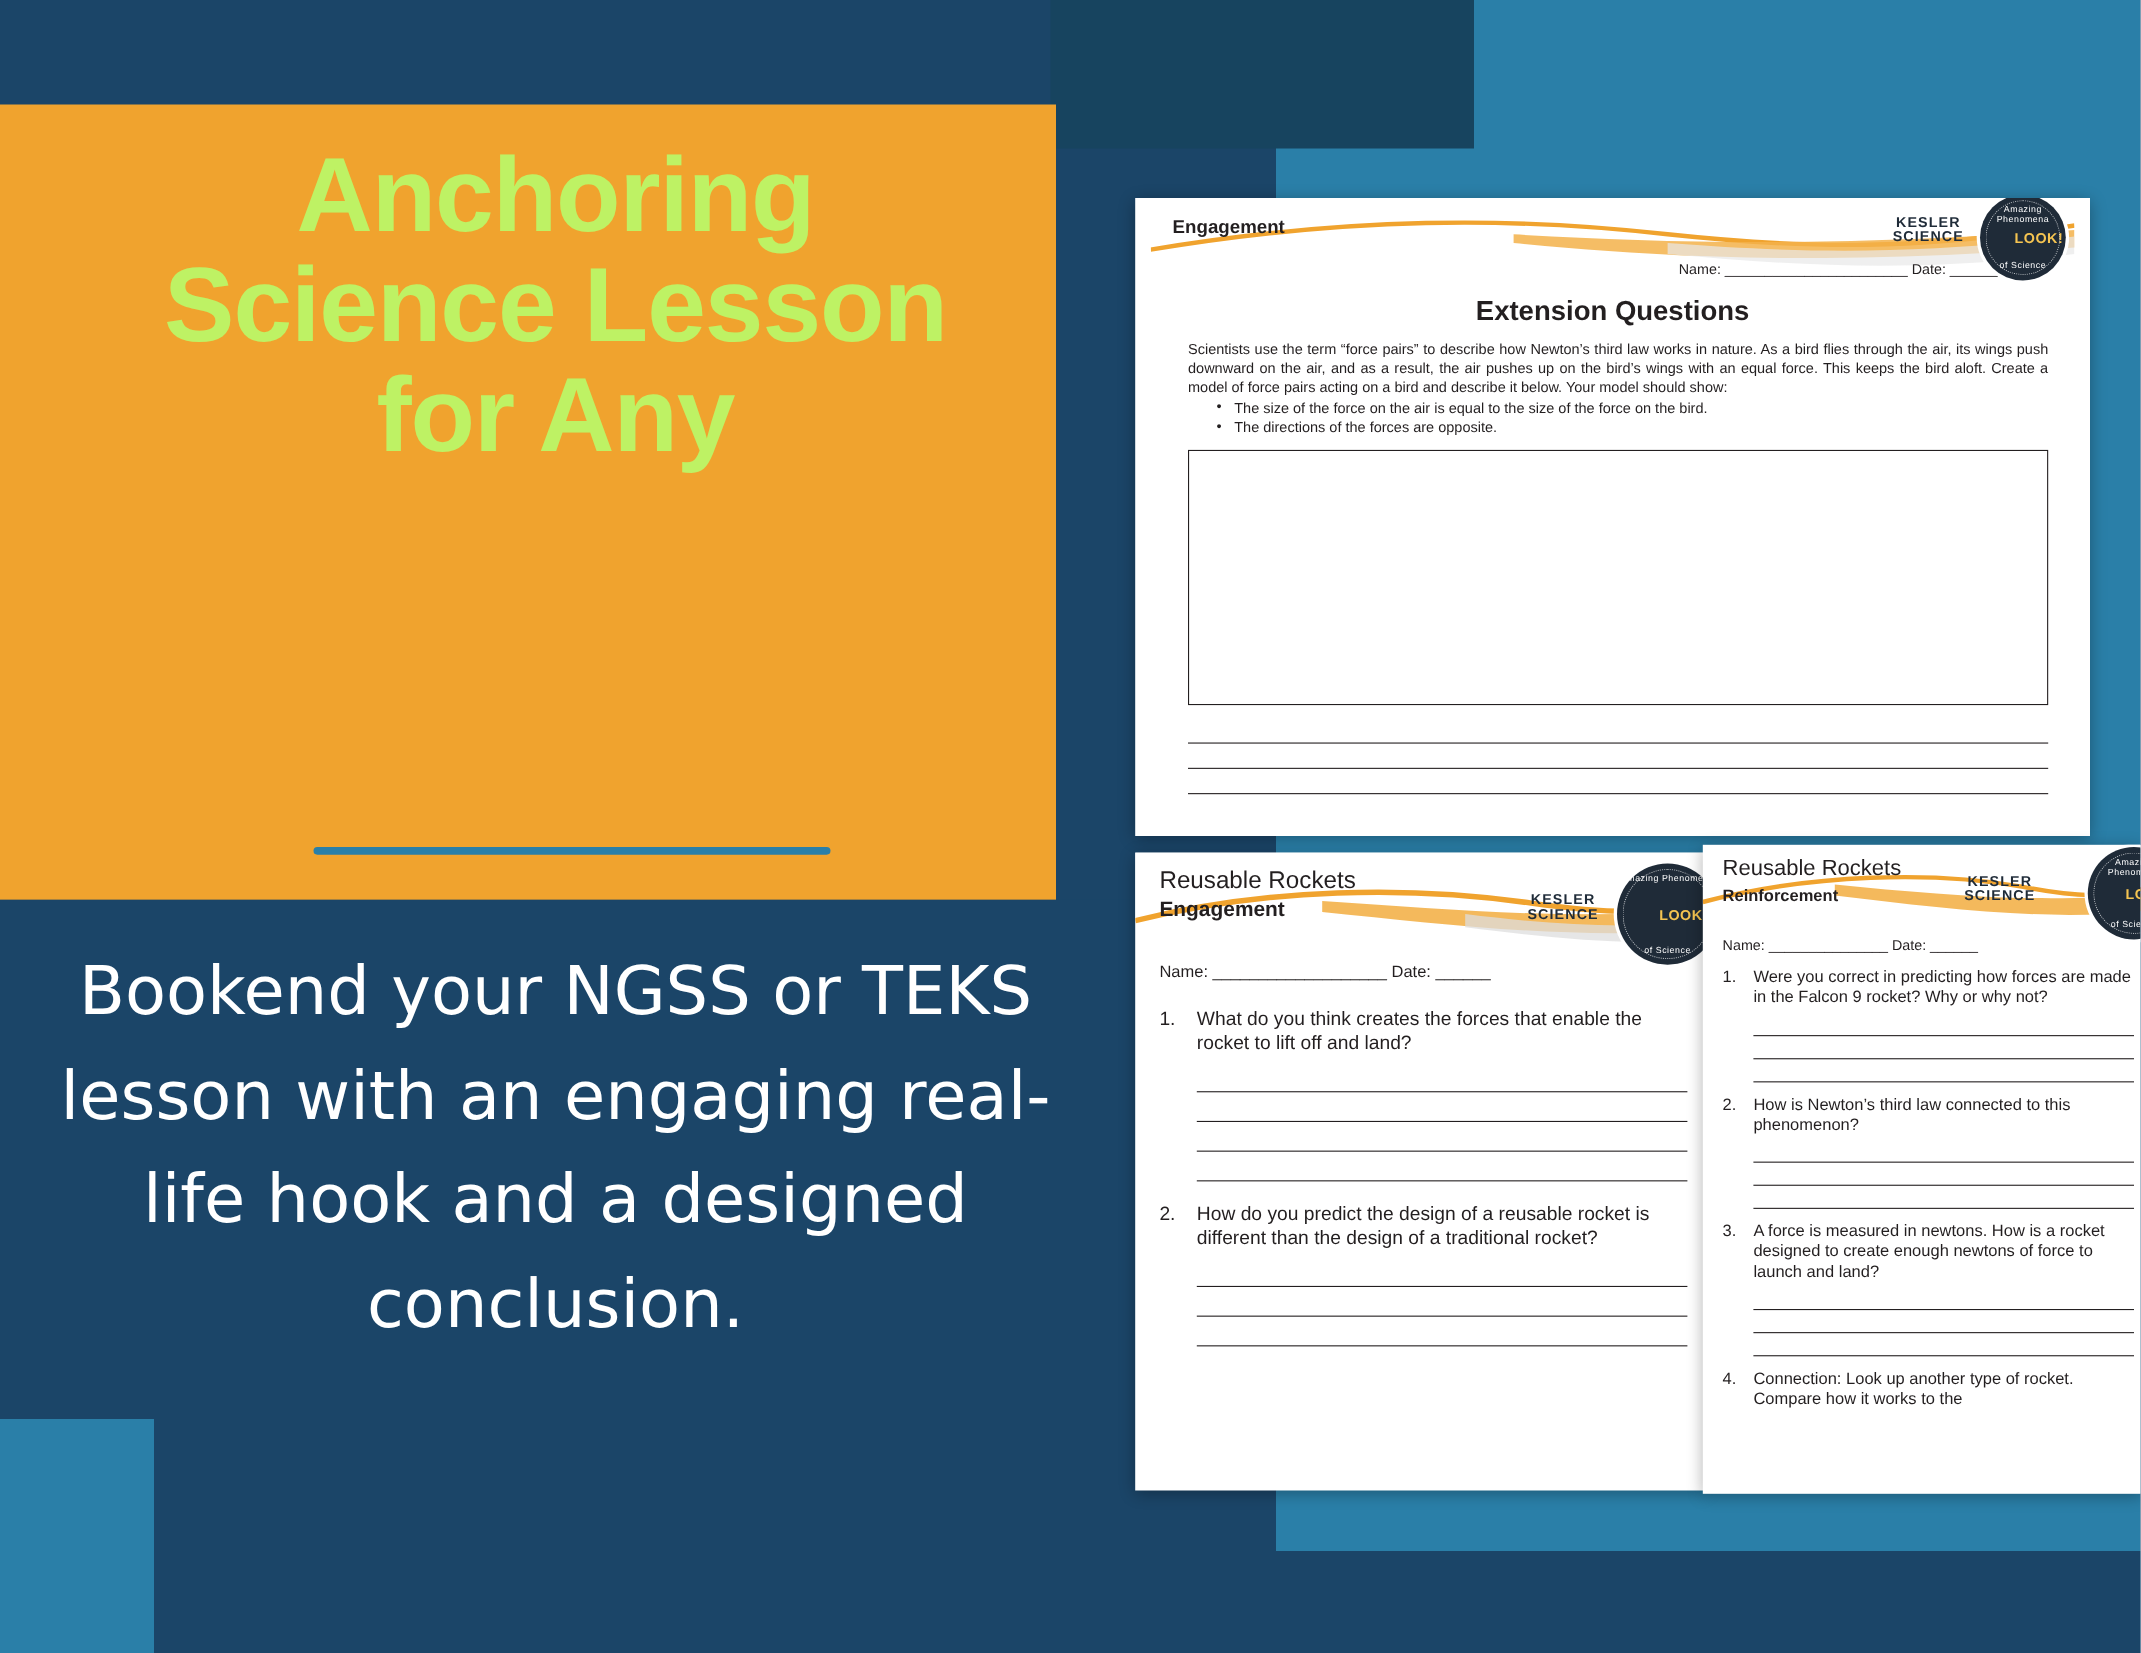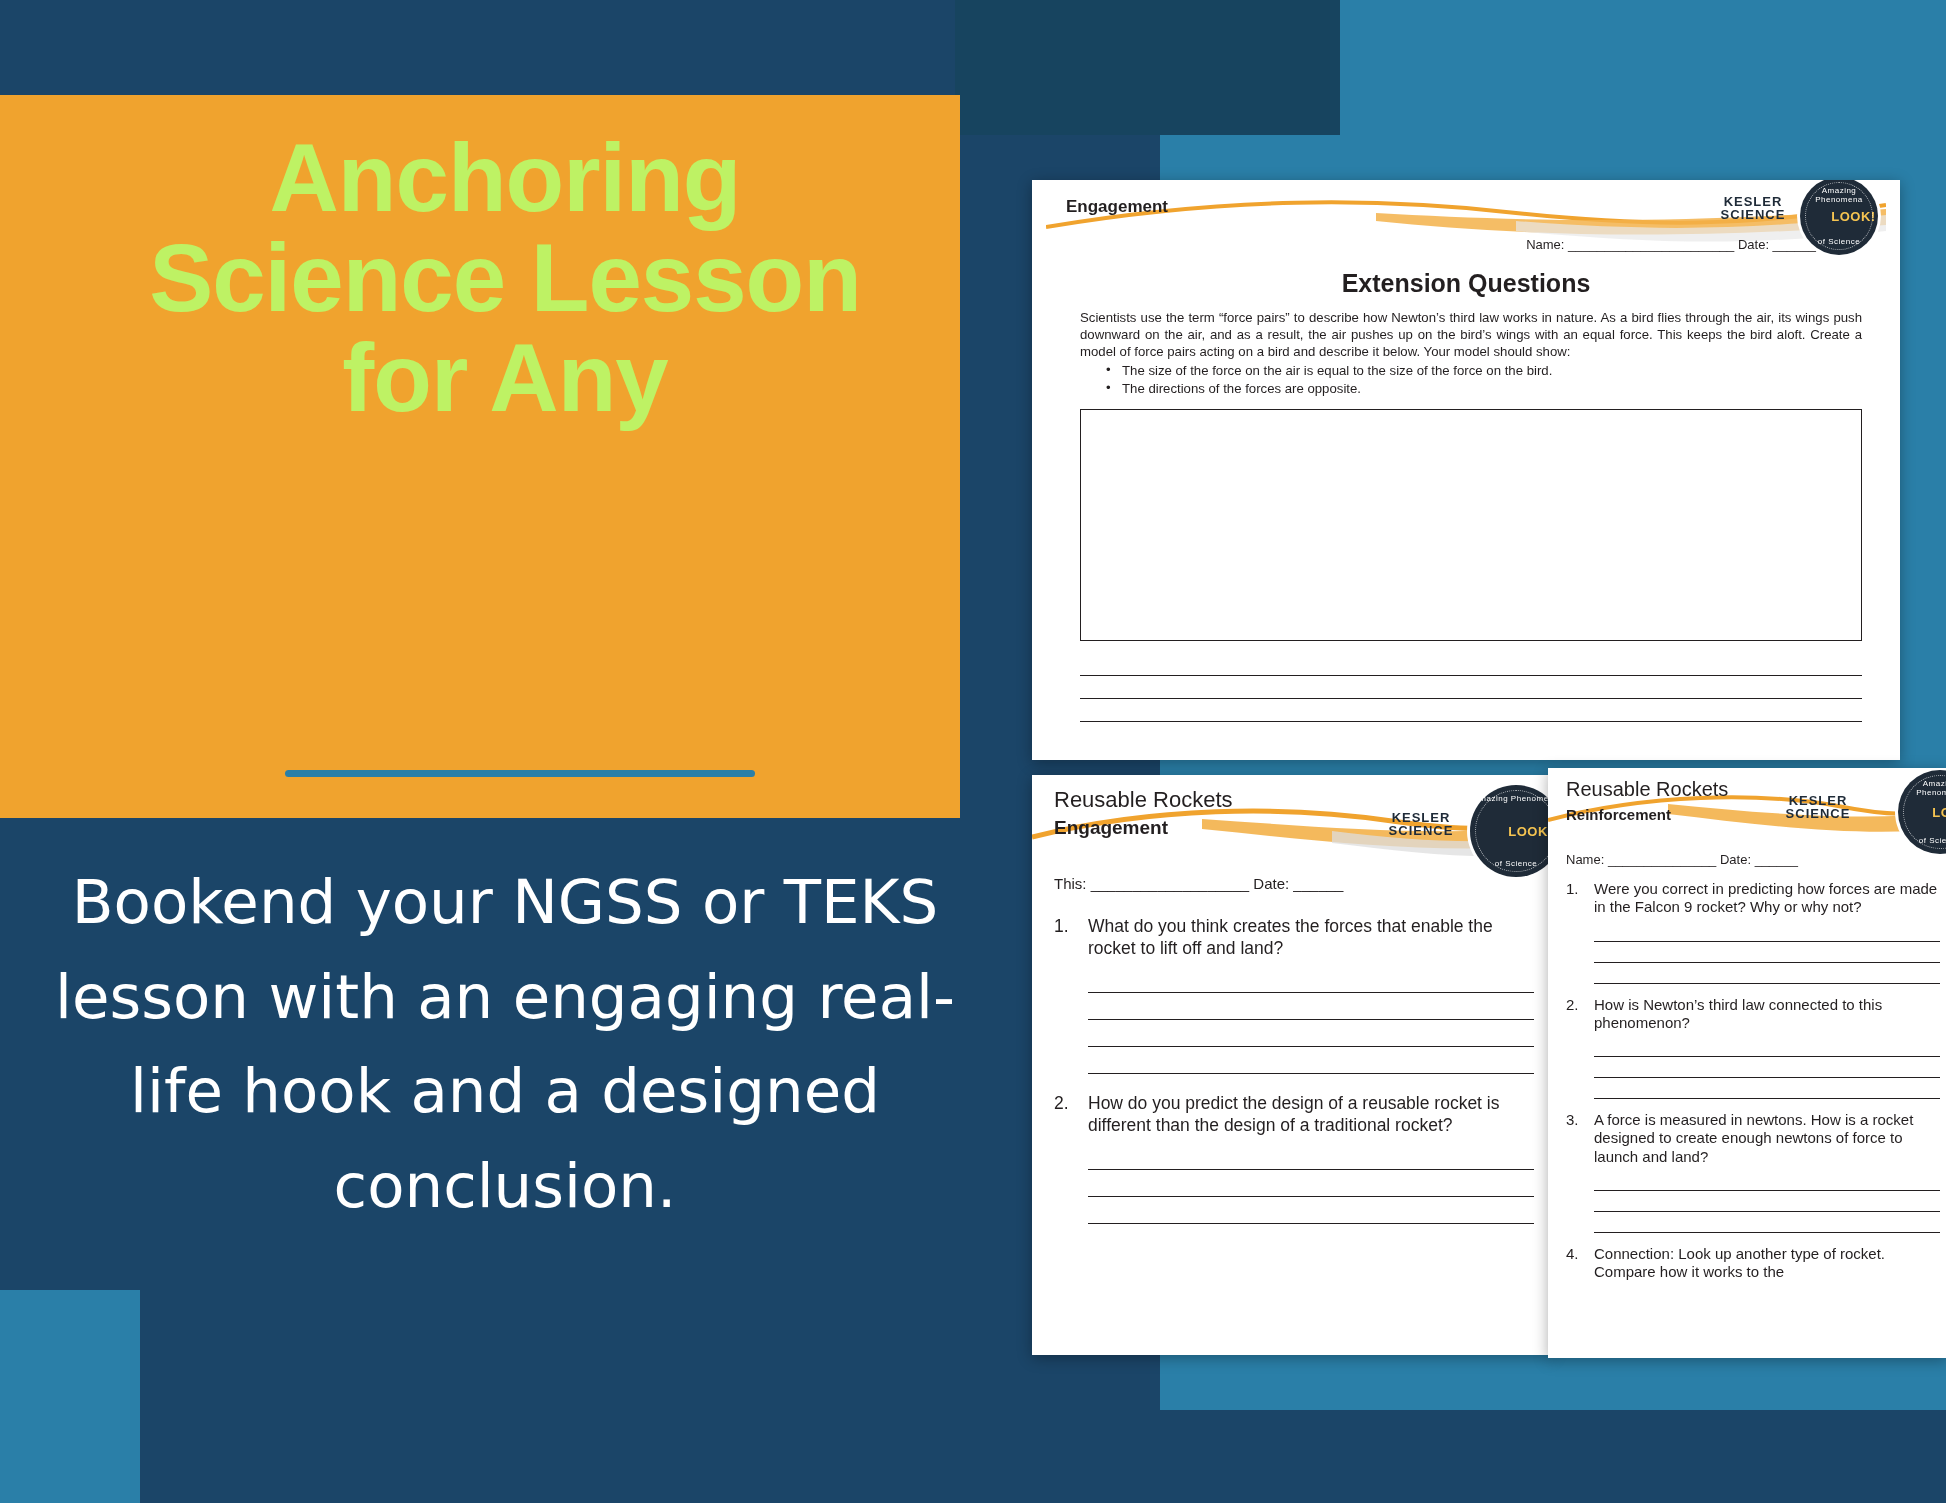--- a/index.html
+++ b/index.html
@@ -358,21 +358,21 @@
       <div class="k1">KESLER</div>
       <div class="k2">SCIENCE</div>
     </div>
     <div class="badge" style="right:-10px; top:10px; width:92px; height:92px;">
       <div class="ring"></div>
       <div class="badge-arc-top">Amazing Phenomena</div>
       <div class="badge-text">LOOK!</div>
       <div class="badge-arc-bot">of Science</div>
     </div>
 
-    <div class="s2-nameline">This: ___________________  Date: ______</div>
+    <div class="s2-nameline">Name: ___________________  Date: ______</div>
 
     <div class="qlist">
       <div class="qitem">
         <div class="qnum">1.</div>
         <div class="qtext">What do you think creates the forces that enable the rocket to lift off and land?</div>
       </div>
       <div class="qlines">
         <div class="wl"></div>
         <div class="wl"></div>
         <div class="wl"></div>

